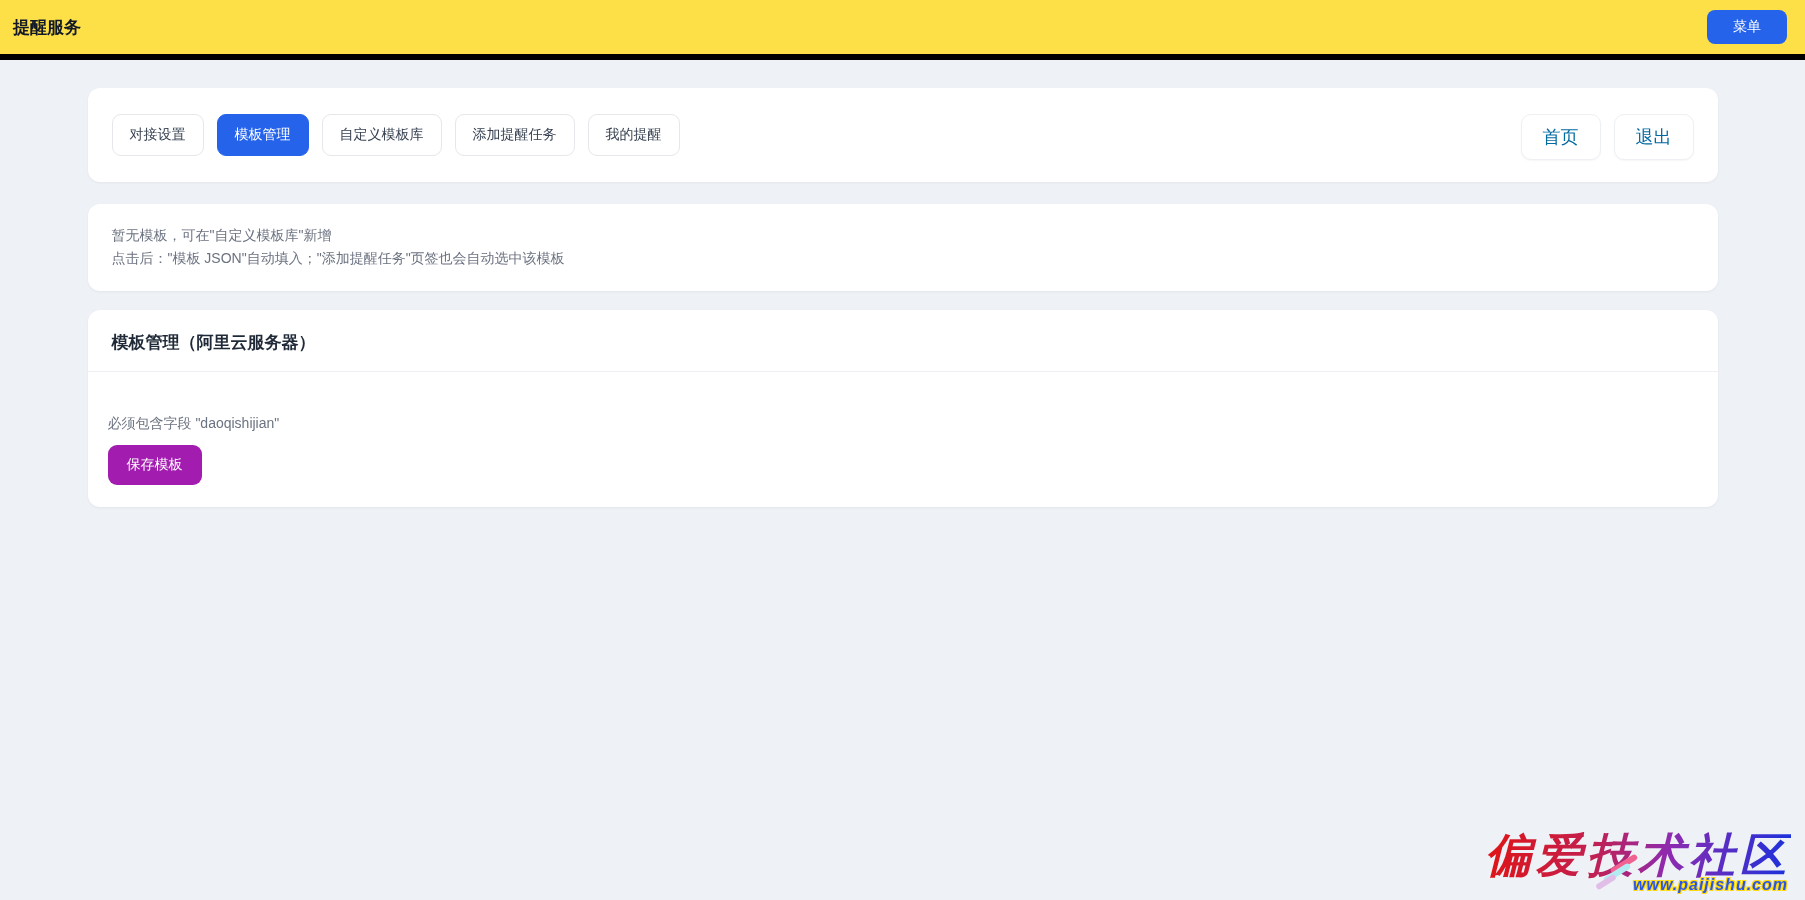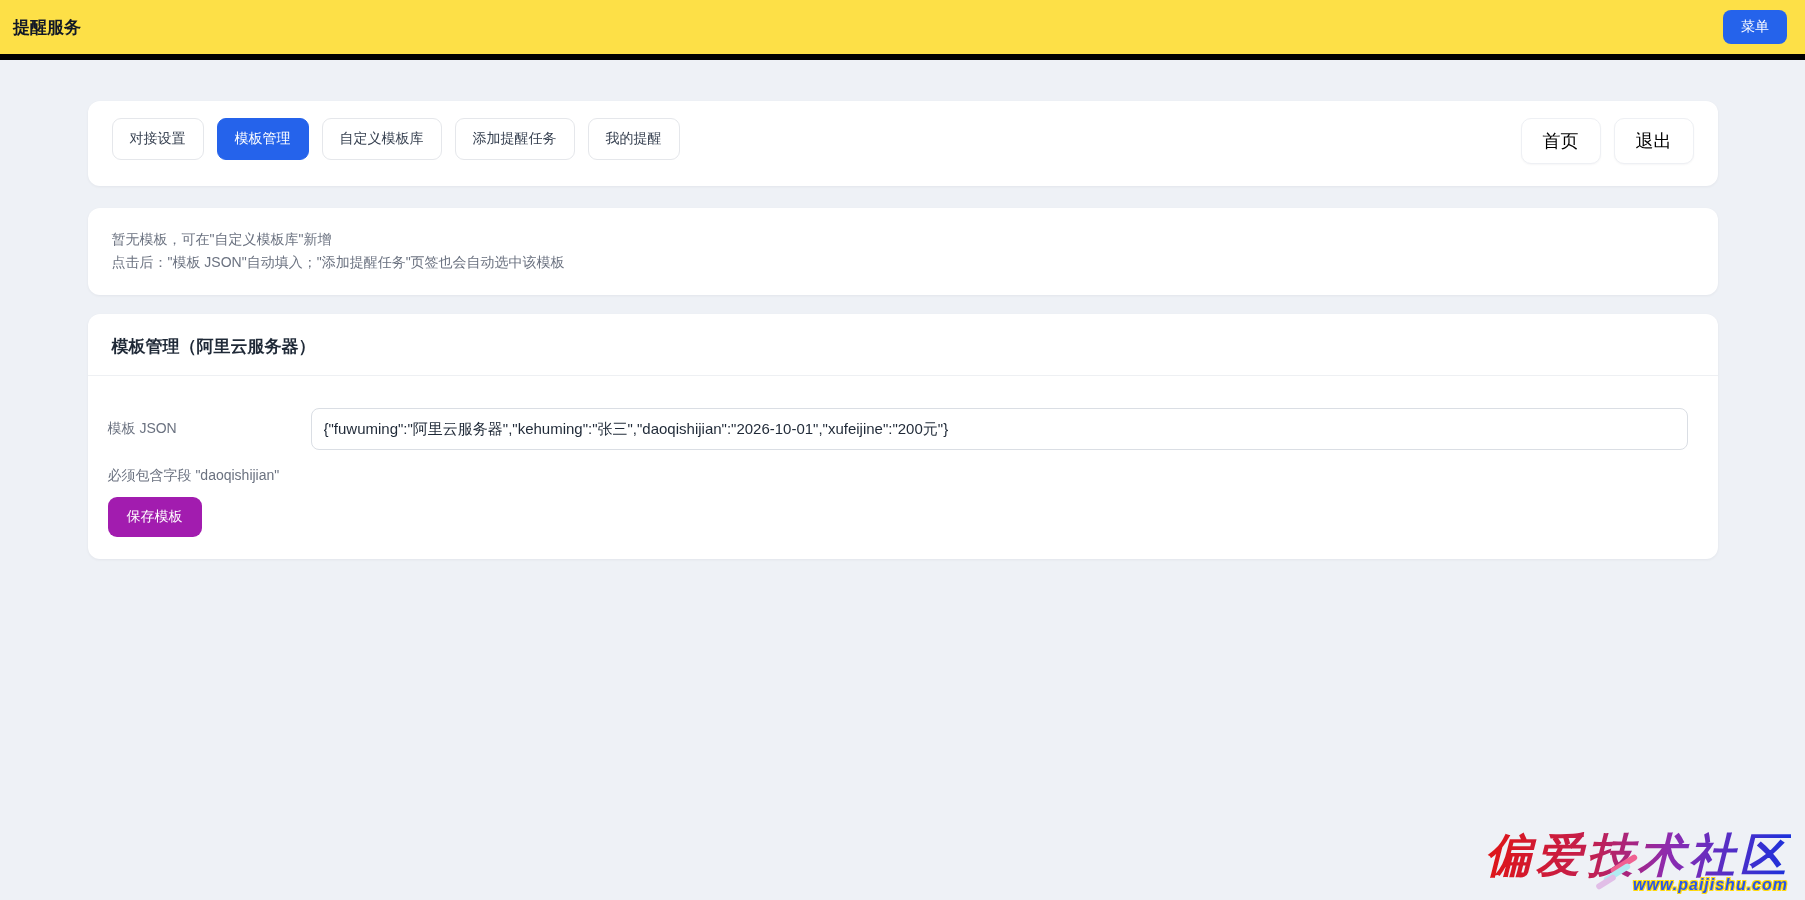--- a/index.html
+++ b/index.html
@@ -24,41 +24,41 @@
   .app-title {
     font-size: 17px;
     font-weight: bold;
     color: #111827;
   }
   .menu-btn {
     background: #2563eb;
     color: #ffffff;
     border: none;
     font-size: 14px;
-    padding: 8px 18px;
+    padding: 8px 26px;
     border-radius: 8px;
     cursor: pointer;
     font-family: inherit;
   }
 
   
   .container {
     width: 1630px;
     margin: 0 auto;
   }
   .card {
     background: #ffffff;
     border-radius: 12px;
     box-shadow: 0 1px 3px rgba(16,24,40,0.05);
   }
 
   
   .nav-card {
-    margin-top: 41px;
-    padding: 17px 24px 22px 24px;
+    margin-top: 28px;
+    padding: 26px 24px 22px 24px;
     display: flex;
     justify-content: space-between;
     align-items: flex-start;
   }
   .tabs { display: flex; gap: 13px; }
   .tab {
     font-size: 14px;
     color: #374151;
     background: #ffffff;
     border: 1px solid #e5e7eb;
@@ -69,21 +69,21 @@
     white-space: nowrap;
   }
   .tab.active {
     background: #2563eb;
     border-color: #2563eb;
     color: #ffffff;
   }
   .nav-right { display: flex; gap: 13px; }
   .nav-right .big-btn {
     font-size: 18px;
-    color: #000000;
+    color: #0369a1;
     background: #ffffff;
     border: 1px solid #eef0f4;
     border-radius: 10px;
     padding: 10px 21px;
     box-shadow: 0 1px 2px rgba(16,24,40,0.04);
     cursor: pointer;
     font-family: inherit;
   }
 
   
@@ -240,24 +240,20 @@
   <div class="card notice-card">
     <p>暂无模板，可在"自定义模板库"新增</p>
     <p>点击后："模板 JSON"自动填入；"添加提醒任务"页签也会自动选中该模板</p>
   </div>
 
   <div class="card main-card">
     <div class="main-card-header">
       <div class="section-title">模板管理（阿里云服务器）</div>
     </div>
     <div class="main-card-body">
-      <div class="form-row">
-        <div class="form-label">模板 JSON</div>
-        <input class="json-input" type="text" value="{&quot;fuwuming&quot;:&quot;阿里云服务器&quot;,&quot;kehuming&quot;:&quot;张三&quot;,&quot;daoqishijian&quot;:&quot;2026-10-01&quot;,&quot;xufeijine&quot;:&quot;200元&quot;}" style="">
-      </div>
       <div class="helper-text">必须包含字段 "daoqishijian"</div>
       <button class="save-btn">保存模板</button>
     </div>
   </div>
 
 </div>
 
 <div class="watermark">
   <div class="wm-strokes">
     <div class="wm-stroke s1"></div>

